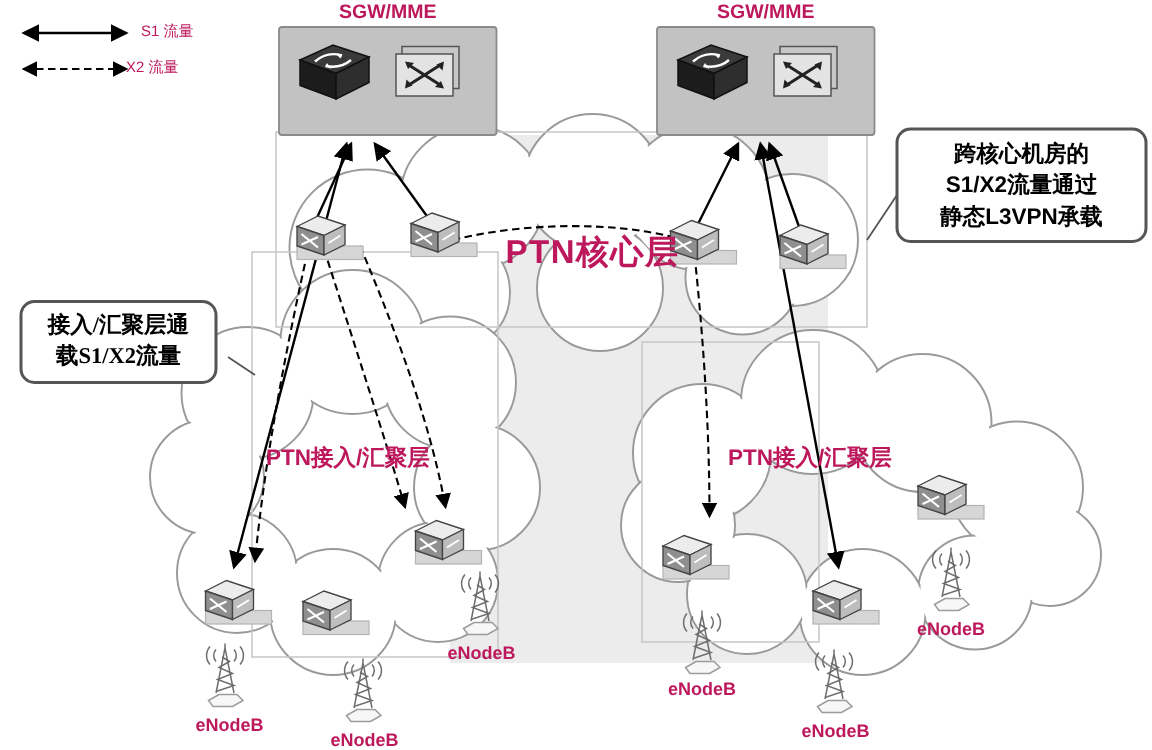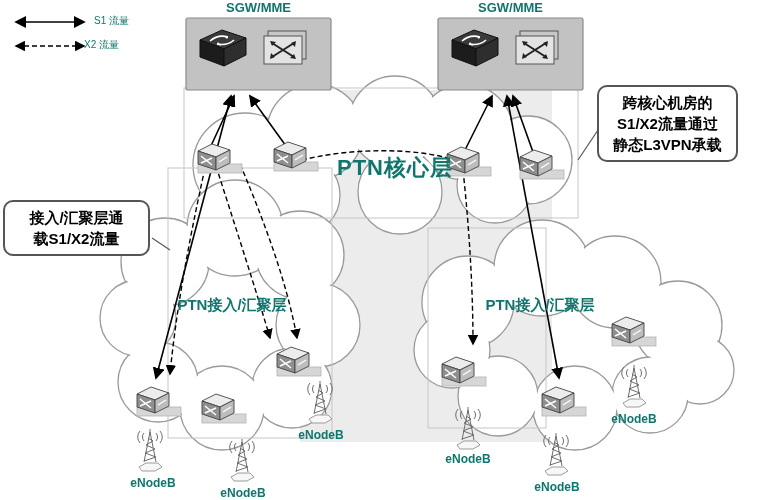--- a/index.html
+++ b/index.html
@@ -1,21 +1,21 @@
 <!DOCTYPE html>
 <html><head>
 <meta charset="utf-8">
 <style>
   html,body{margin:0;padding:0;background:#fff;}
   .stage{
     position:relative;width:768px;height:500px;background:#ffffff;
     font-family:"Liberation Sans","DejaVu Sans",sans-serif;overflow:hidden;
   }
   .stage svg{position:absolute;left:0;top:0;}
-  .lbl{position:absolute;color:#0f766e;text-align:center;}
+  .lbl{position:absolute;color:#be185d;text-align:center;}
   .legend-lbl{font-size:10px;}
   .sgw-title{font-size:13px;font-weight:bold;}
   .core-lbl{font-size:22px;font-weight:bold;letter-spacing:1px;}
   .access-lbl{font-size:15px;font-weight:bold;}
   .enb-lbl{font-size:12px;font-weight:bold;width:64px;}
   .callout{
     position:absolute;background:#fff;border:2px solid #555;border-radius:10px;
     font-size:15px;font-weight:bold;text-align:center;line-height:1.4;
     padding:5px 4px;box-sizing:border-box;
   }
@@ -228,27 +228,27 @@
   <div class="lbl legend-lbl" style="left:94px;top:14px;">S1 流量</div>
   <div class="lbl legend-lbl" style="left:84px;top:38px;">X2 流量</div>
 
   <div class="lbl sgw-title" style="left:186px;top:0px;width:145px;">SGW/MME</div>
   <div class="lbl sgw-title" style="left:438px;top:0px;width:145px;">SGW/MME</div>
 
   <div class="lbl core-lbl" style="left:325px;top:153px;width:140px;">PTN核心层</div>
   <div class="lbl access-lbl" style="left:142px;top:296px;width:180px;">PTN接入/汇聚层</div>
   <div class="lbl access-lbl" style="left:450px;top:296px;width:180px;">PTN接入/汇聚层</div>
 
-  <div class="callout" style="left:597px;top:85px;width:141px;">
+  <div class="callout" style="left:597px;top:85px;width:168px;">
     <div>跨核心机房的</div>
     <div>S1/X2流量通过</div>
     <div>静态L3VPN承载</div>
   </div>
 
-  <div class="callout" style="left:3px;top:200px;width:147px;">
+  <div class="callout" style="left:13px;top:200px;width:132px;font-family:Liberation Serif, serif;">
     <div>接入/汇聚层通</div>
     <div>载S1/X2流量</div>
   </div>
 
   <div class="lbl enb-lbl" style="left:121px;top:476px;">eNodeB</div>
   <div class="lbl enb-lbl" style="left:211px;top:486px;">eNodeB</div>
   <div class="lbl enb-lbl" style="left:289px;top:428px;">eNodeB</div>
   <div class="lbl enb-lbl" style="left:436px;top:452px;">eNodeB</div>
   <div class="lbl enb-lbl" style="left:525px;top:480px;">eNodeB</div>
   <div class="lbl enb-lbl" style="left:602px;top:412px;">eNodeB</div>

